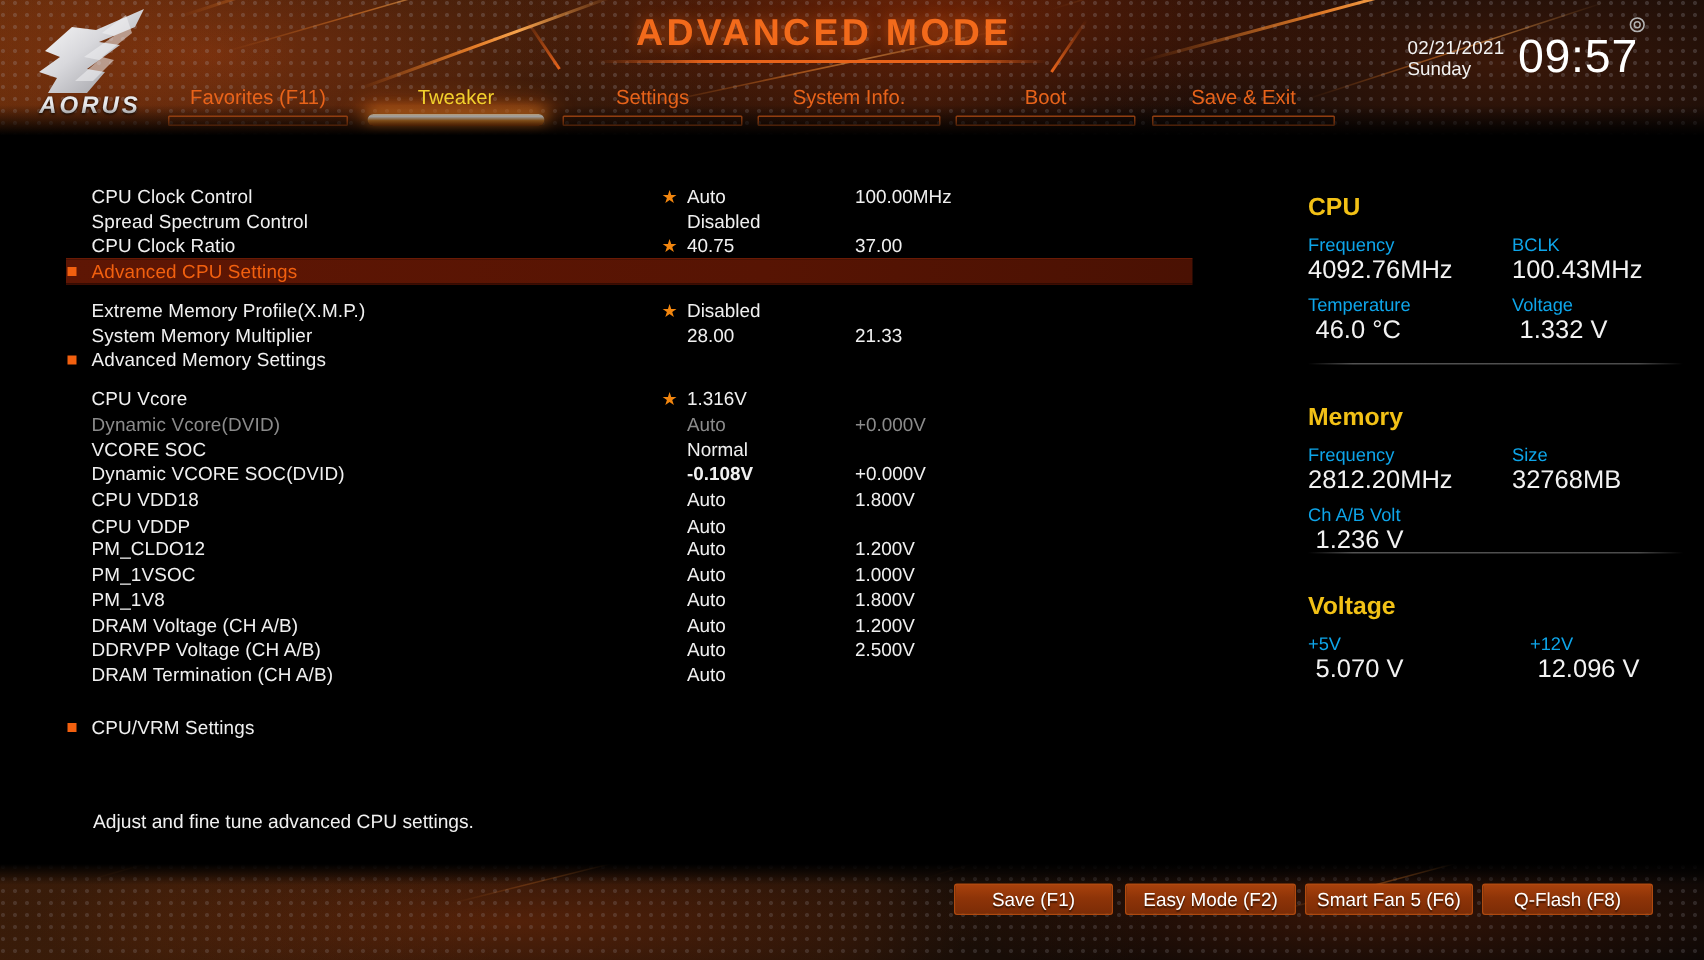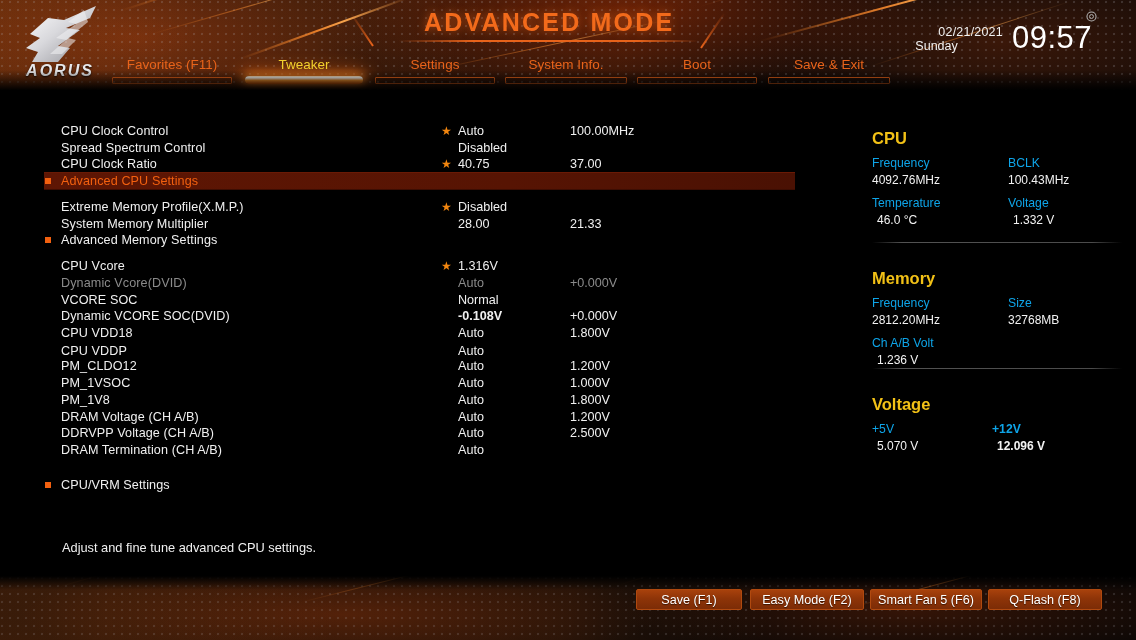--- a/index.html
+++ b/index.html
@@ -59,21 +59,21 @@
   .adv-underline {
     position: absolute; left: 398px; top: 40px; width: 300px; height: 2px;
     background: linear-gradient(90deg, rgba(242,106,27,0) 0%, #e8631a 25%, #e8631a 80%, rgba(242,106,27,0) 100%);
   }
   .adv-slash-l { position: absolute; left: 372px; top: 6px; width: 2px; height: 40px; background: linear-gradient(180deg, rgba(232,99,26,0), #e8631a); transform: rotate(-34deg); transform-origin: bottom; }
   .adv-slash-r { position: absolute; left: 700px; top: 6px; width: 2px; height: 42px; background: linear-gradient(180deg, rgba(232,99,26,0), #e8631a); transform: rotate(34deg); transform-origin: bottom; }
 
   
   .clock-block { position: absolute; right: 44px; top: 22px; display: flex; align-items: flex-start; }
   .dt-col { text-align: left; padding-top: 3px; }
-  .dt-date { font-size: 12.5px; color: #f2f2f2; line-height: 14px; letter-spacing: .2px; margin-left: 23px; }
+  .dt-date { font-size: 12.5px; color: #f2f2f2; line-height: 14px; letter-spacing: .2px; }
   .dt-day  { font-size: 12.5px; color: #f2f2f2; line-height: 15px; }
   .clock-time { font-size: 31px; color: #fff; line-height: 31px; margin-left: 9px; letter-spacing: .5px; font-weight: 500; }
   .cam-icon { position: absolute; right: 38px; top: 10px; width: 13px; height: 13px; }
 
   
   .tabs { position: absolute; left: 0; top: 56px; width: 1136px; height: 32px; }
   .tab { position: absolute; top: 0; text-align: center; }
   .tab-label { font-size: 13.5px; color: #e8631a; line-height: 17px; white-space: nowrap; }
   .tab.active .tab-label { color: #f2d02c; }
   .tab-bar { margin-top: 4px; height: 7px; border: 1px solid #e8631a; background: transparent; border-radius: 1px; }
@@ -101,21 +101,21 @@
   .r-val2   { position: absolute; left: 570px; font-size: 12.6px; color: #f0f0f0; white-space: nowrap; }
   .r-val2.dim { color: #8b8b8b; }
 
   
   .sidebar { position: absolute; left: 860px; top: 92px; width: 276px; height: 440px; }
   .sb-sec { position: absolute; left: 0; width: 276px; }
   .sb-title { font-size: 16.5px; font-weight: bold; color: #f2c116; line-height: 20px; margin-bottom: 7px; }
   .sb-grid { position: relative; width: 250px; }
   .sb-cell { position: absolute; }
   .sb-lbl { font-size: 12.2px; color: #0ea5e9; line-height: 16px; }
-  .sb-val { font-size: 12px; color: #f2f2f2; line-height: 18px; }
+  .sb-val { font-size: 17px; color: #f2f2f2; line-height: 18px; }
   .sb-val.ind { padding-left: 5px; }
   .sb-div { position: absolute; left: 12px; width: 250px; height: 1px;
             background: linear-gradient(90deg, rgba(130,130,130,0) 0%, rgba(150,150,150,.55) 12%, rgba(150,150,150,.5) 88%, rgba(130,130,130,0) 100%); }
 
   
   .help-text { position: absolute; left: 62px; top: 540px; font-size: 12.8px; color: #f0f0f0; }
   .footer {
     position: absolute; left: 0; top: 576px; width: 1136px; height: 64px;
     background:
       linear-gradient(100deg, rgba(255,110,20,0.10) 10%, rgba(0,0,0,0) 30%),
@@ -352,21 +352,21 @@
         </div>
       </div>
       <div class="sb-div" style="top: 276px;"></div>
       <div class="sb-sec" style="top: 302px; padding-left: 12px;">
         <div class="sb-title">Voltage</div>
         <div class="sb-grid" style="height: 80px;">
           <div class="sb-cell" style="left: 0px; top: 0px;">
             <div class="sb-lbl">+5V</div>
             <div class="sb-val ind">5.070 V</div>
           </div>
-          <div class="sb-cell" style="left: 120px; top: 0px; font-weight: bold;">
+          <div class="sb-cell" style="left: 148px; top: 0px;">
             <div class="sb-lbl">+12V</div>
             <div class="sb-val ind">12.096 V</div>
           </div>
         </div>
       </div>
     </div>
 
   <div class="help-text">Adjust and fine tune advanced CPU settings.</div>
   <div class="footer">
     <div class="hexmesh"></div>

